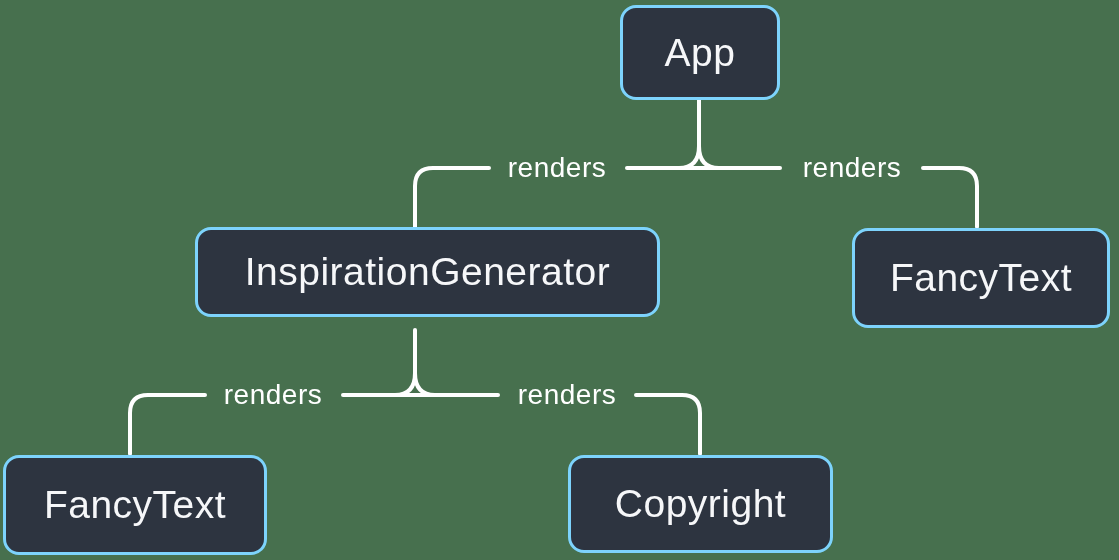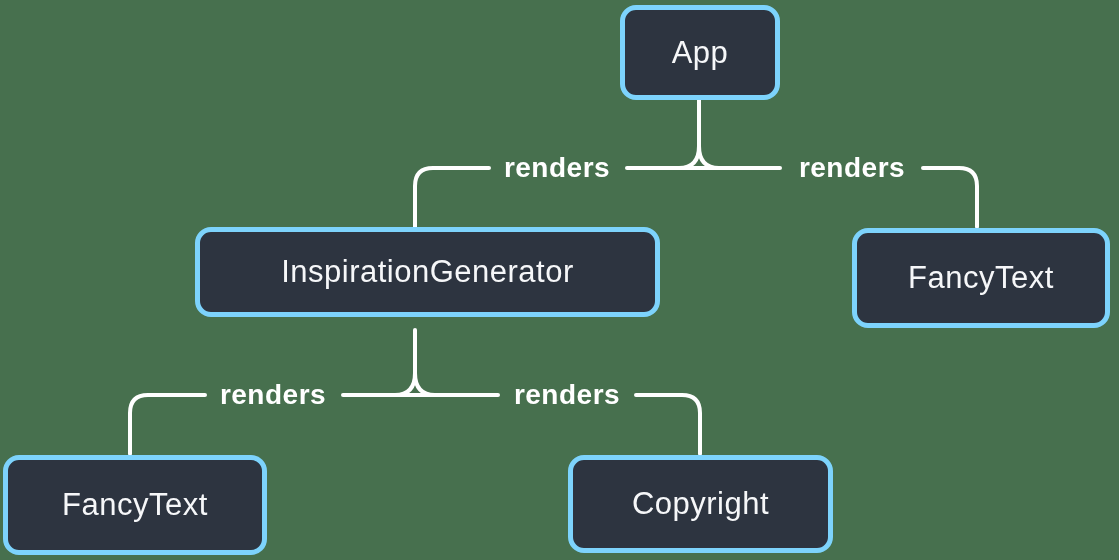--- a/index.html
+++ b/index.html
@@ -19,41 +19,41 @@
   .edges-svg path {
     fill: none;
     stroke: #FFFFFF;
     stroke-width: 4;
     stroke-linecap: round;
   }
   .node {
     position: absolute;
     box-sizing: border-box;
     background: #2D3440;
-    border: 5px solid #7dd3fc;
+    border: 3px solid #7dd3fc;
     border-radius: 16px;
     color: #F6F7F9;
     display: flex;
     align-items: center;
     justify-content: center;
-    font-size: 31px;
+    font-size: 39px;
     letter-spacing: 0.5px;
     white-space: nowrap;
   }
   .node-app        { left: 620px; top: 5px;   width: 160px; height: 95px;  }
   .node-ig         { left: 195px; top: 227px; width: 465px; height: 90px; }
   .node-fancy-r    { left: 852px; top: 228px; width: 258px; height: 100px; }
   .node-fancy-l    { left: 3px;   top: 455px; width: 264px; height: 100px; }
   .node-copyright  { left: 568px; top: 455px; width: 265px; height: 98px;  }
   .edge-label {
     position: absolute;
     transform: translate(-50%, -50%);
     color: #FFFFFF;
     font-size: 28px;
-    font-weight: bold;
+    font-weight: normal;
     letter-spacing: 0.5px;
     white-space: nowrap;
   }
   .label-1 { left: 557px; top: 168px; }
   .label-2 { left: 852px; top: 168px; }
   .label-3 { left: 273px; top: 395px; }
   .label-4 { left: 567px; top: 395px; }
 </style>
 </head>
 <body>

